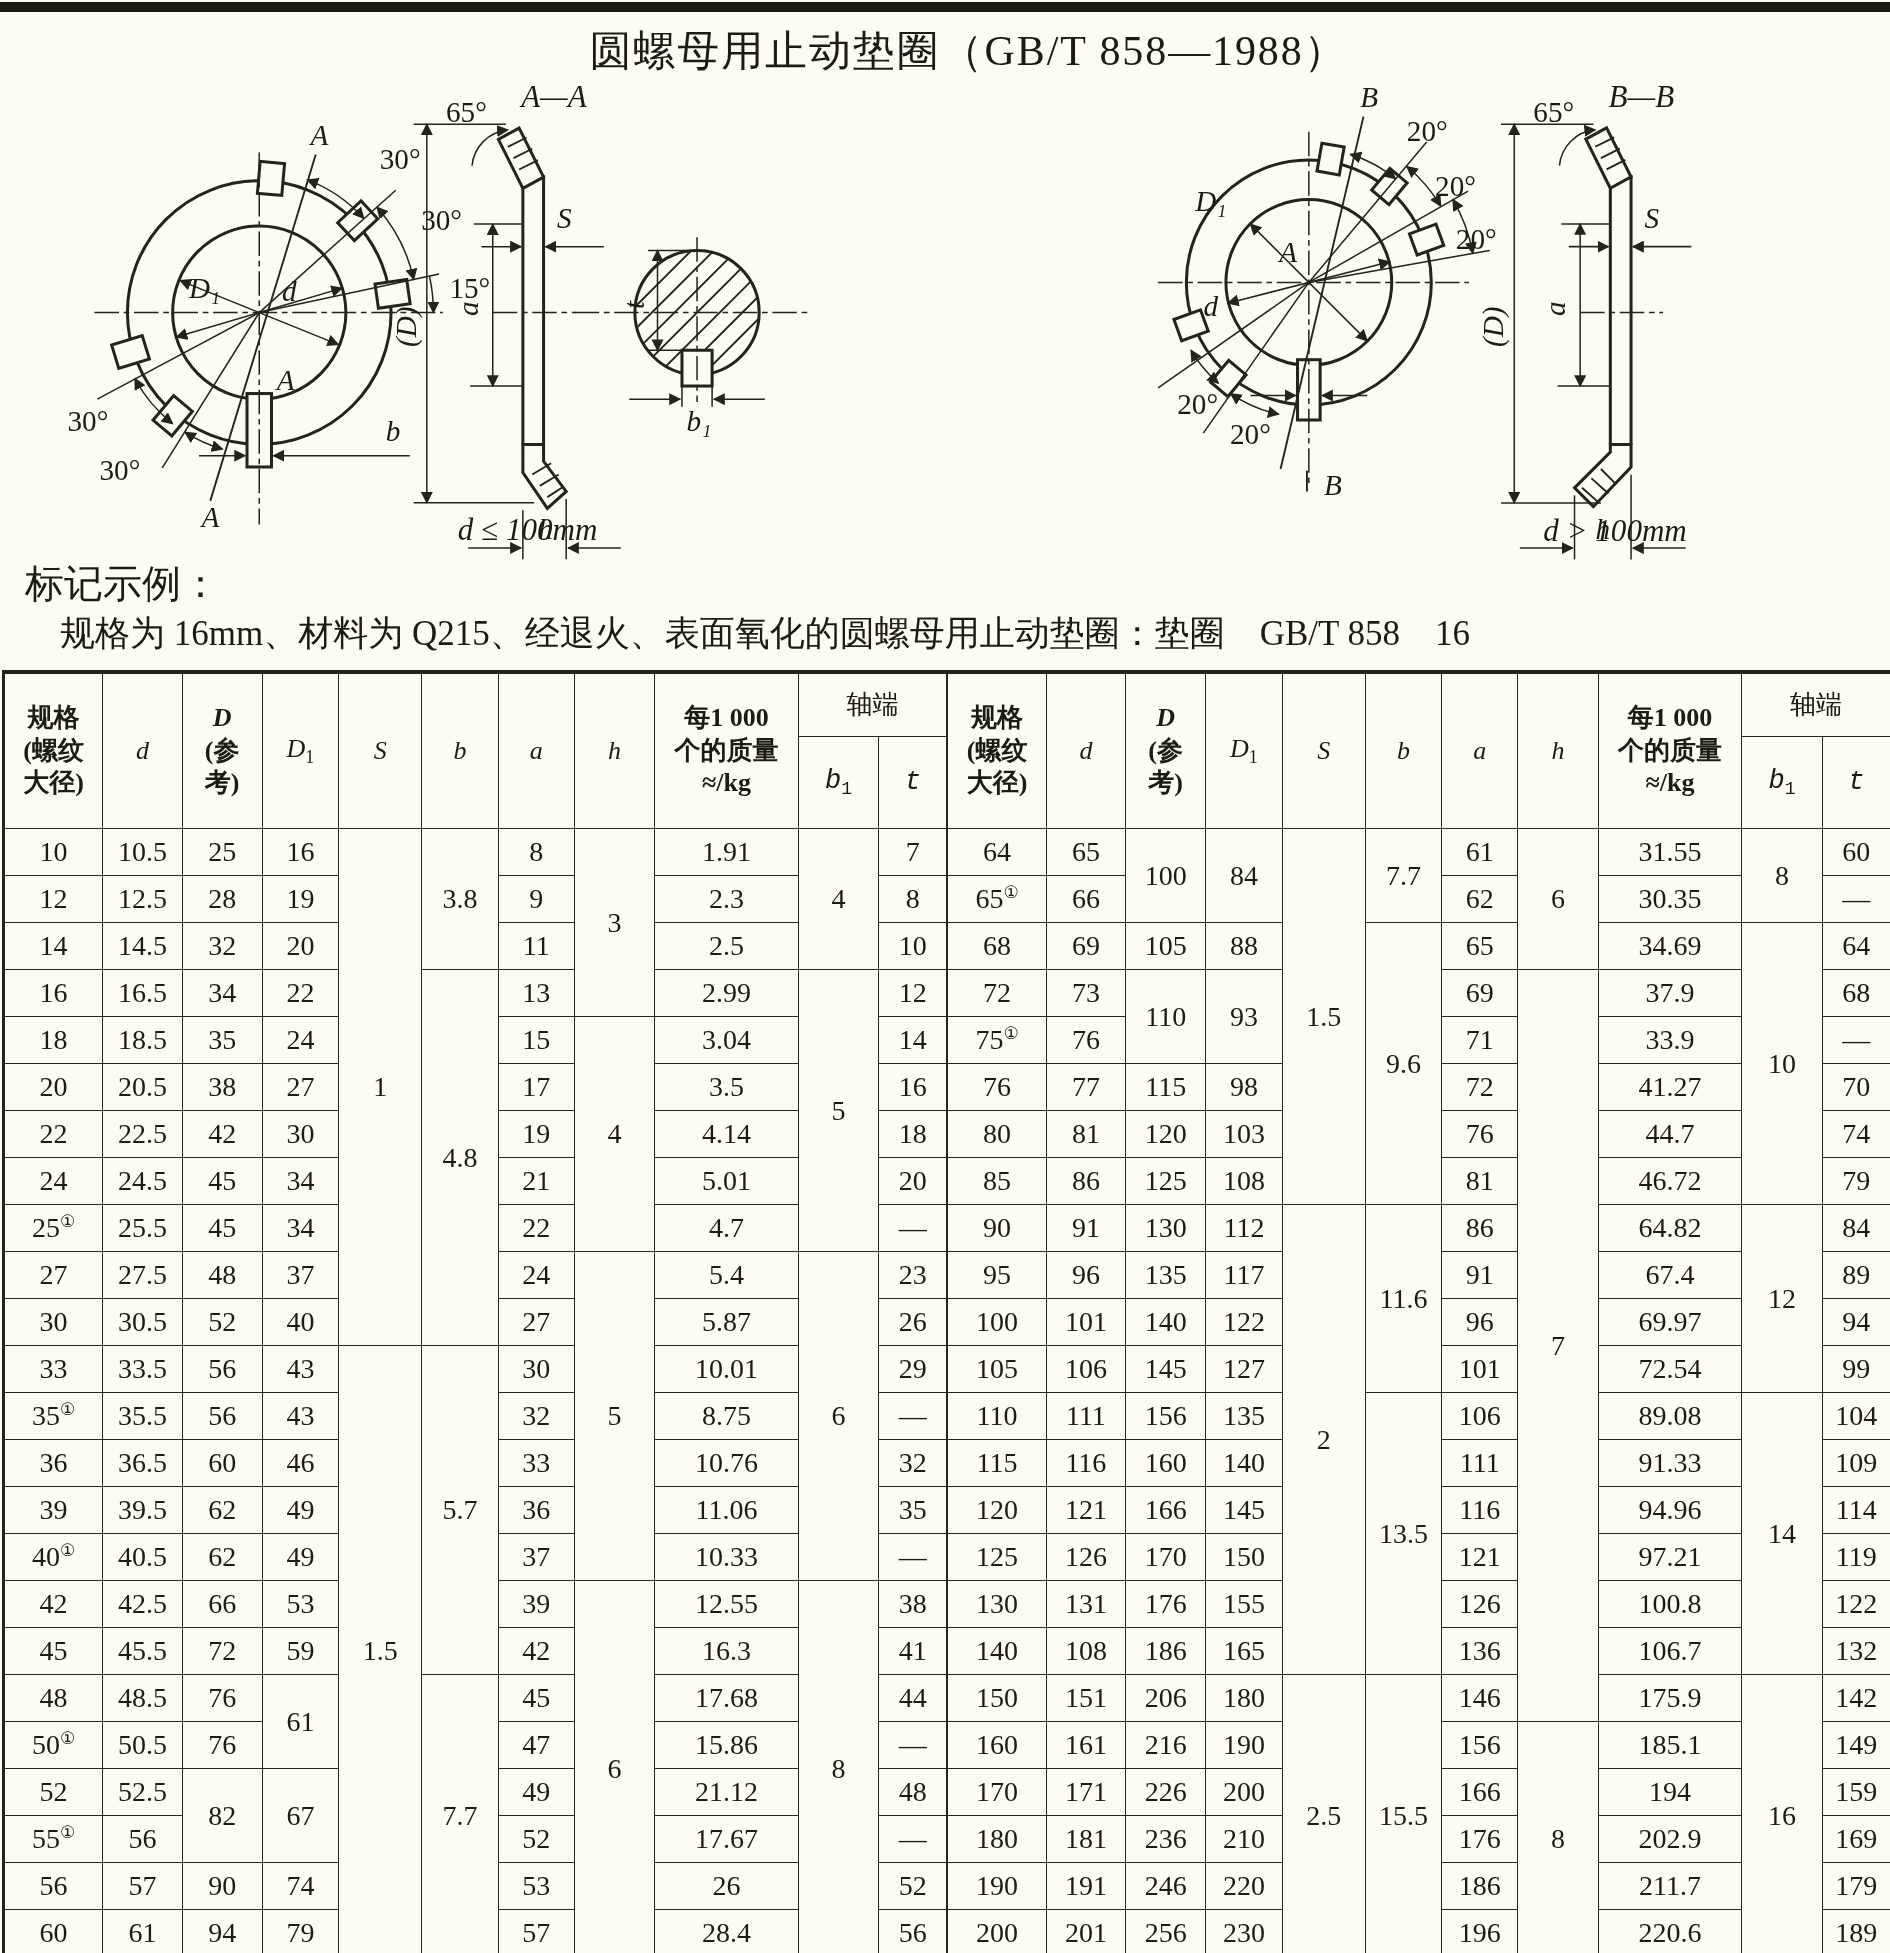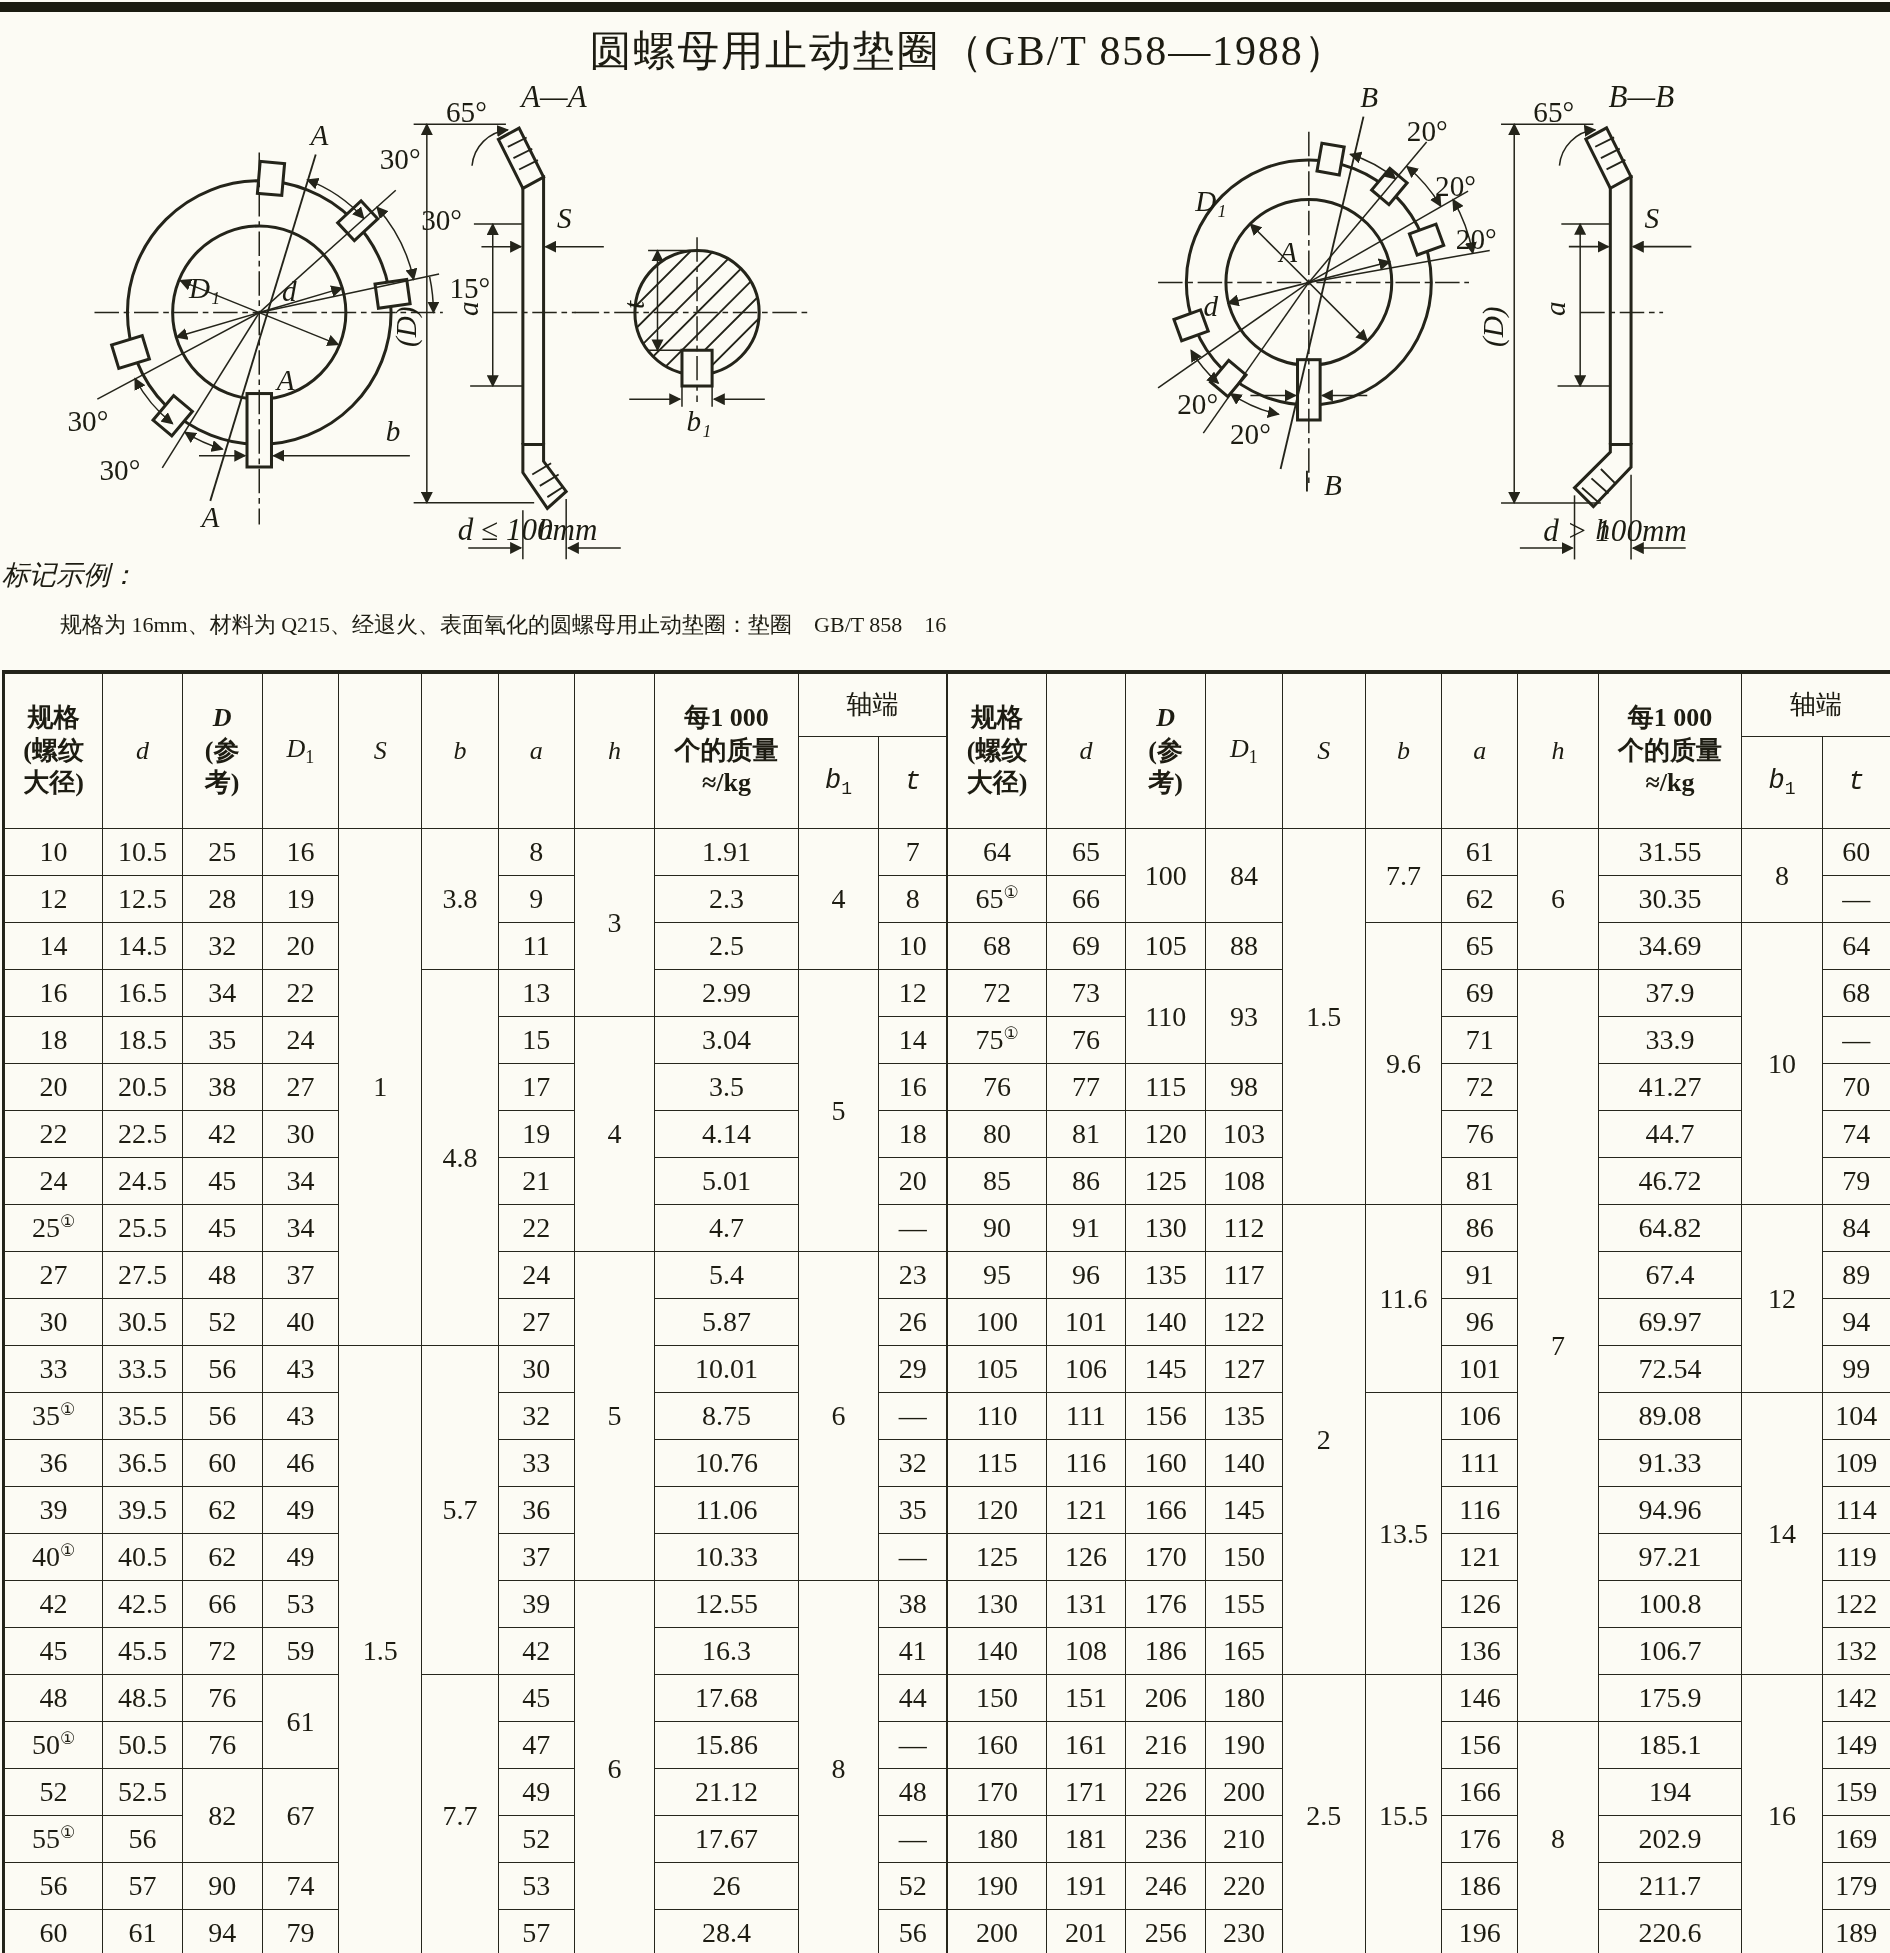--- a/index.html
+++ b/index.html
@@ -4,22 +4,22 @@
 <style>
   html,body{margin:0;padding:0;}
   body{
     position:relative; width:1891px; height:1954px; overflow:hidden;
     background:#fcfbf4; color:#1d1c12;
     font-family:"Liberation Serif","DejaVu Serif",serif;
   }
   .topbar{position:absolute;left:0;top:1.9px;width:1891px;height:10.4px;background:#1b1b10;}
   .title{position:absolute;left:0;top:22.6px;width:1891px;text-align:center;
     font-size:42px;letter-spacing:1.9px;padding-left:23px;}
-  .mark-label{position:absolute;left:2px;top:557px;font-size:27px;font-style:italic;}
-  .mark-text{position:absolute;left:60px;top:610px;font-size:22px;white-space:pre;}
+  .mark-label{position:absolute;left:25px;top:557px;font-size:39px;}
+  .mark-text{position:absolute;left:60px;top:610px;font-size:35px;white-space:pre;}
   svg{position:absolute;}
   svg text{font-family:"Liberation Serif","DejaVu Serif",serif;fill:#1c1c12;}
   .it{font-style:italic;}
   .dwg-lbl{font-size:31px;}
   .dwg-note{font-size:33px;}
   .dwg-title{font-size:33px;font-style:italic;}
 
   .tblwrap{position:absolute;left:1.9px;top:670px;width:1887px;
     border:2.8px solid #23231a;border-top-width:3.8px;border-bottom-width:5.6px;
     display:flex;background:#fcfbf4;}

